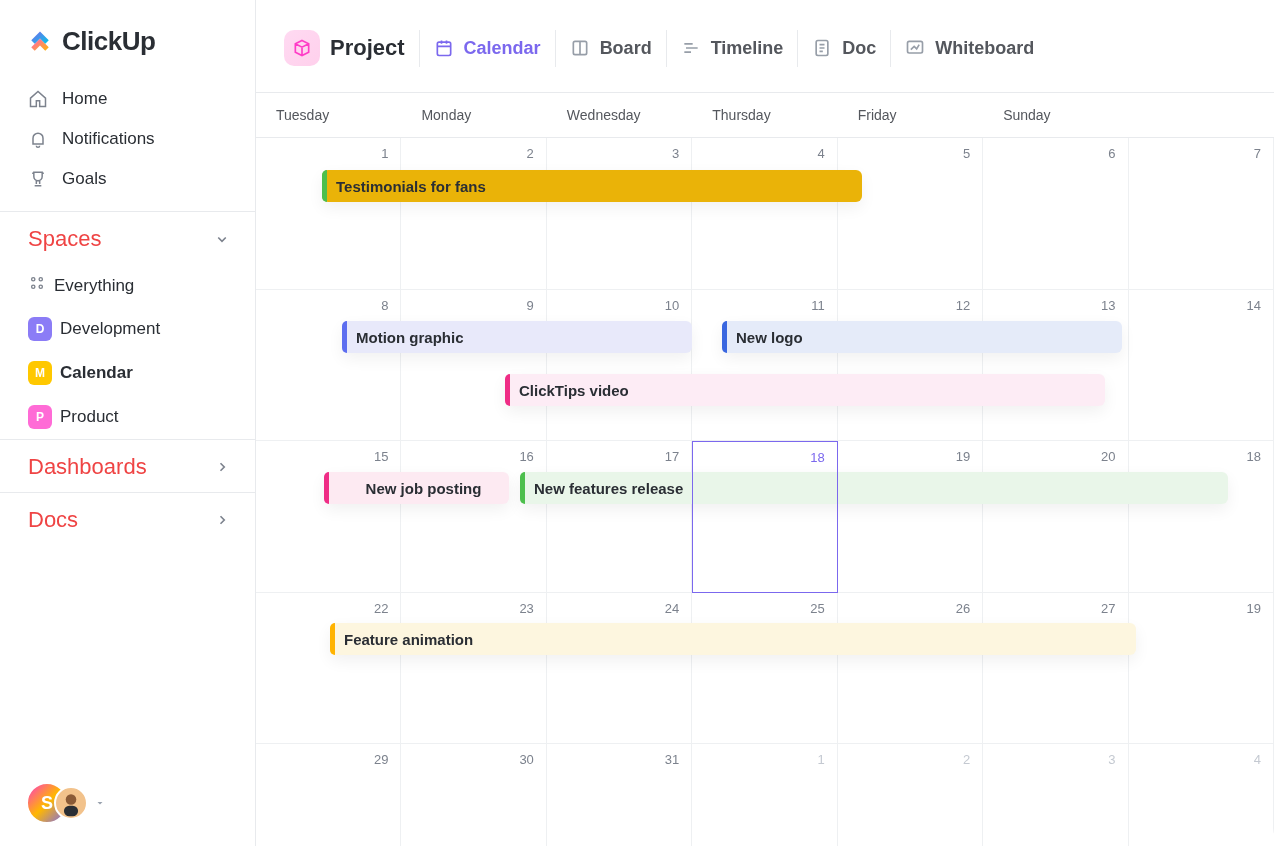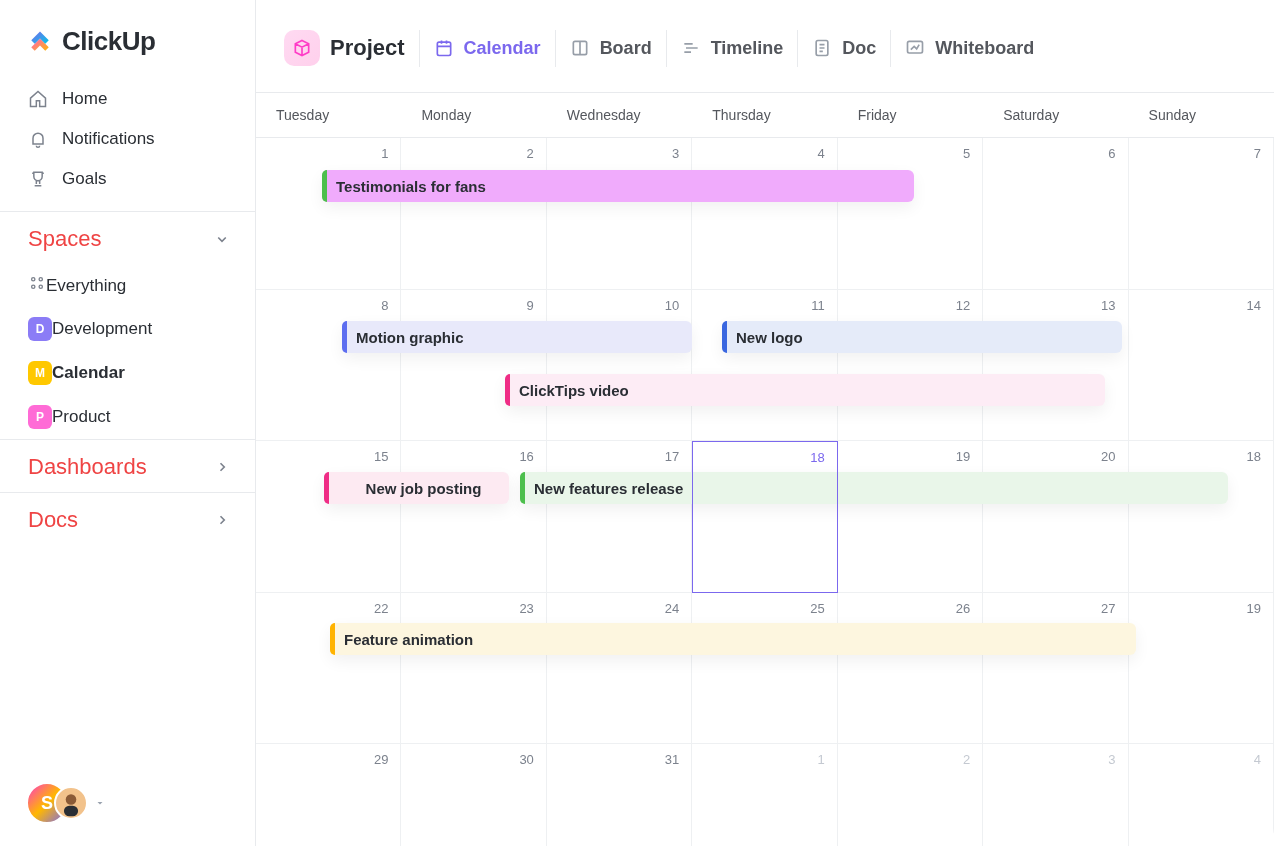--- a/index.html
+++ b/index.html
@@ -57,21 +57,21 @@
   font-weight: 500;
   color: #ef4444;
   border-top: 1px solid #e8eaed;
   cursor: pointer;
 }
 .section-head.first { border-top: 1px solid #e8eaed; margin-top: 8px;}
 .chev { color:#7c828d; }
 .space-item {
   display: flex;
   align-items: center;
-  gap: 0;
+  gap: 8px;
   padding: 10px 28px;
   font-size: 17px;
   font-weight: 500;
   color: #2a2e34;
   cursor: pointer;
 }
 .space-item.active { font-weight: 700; }
 .space-badge {
   width: 24px; height: 24px; border-radius: 6px;
   display:flex; align-items:center; justify-content:center;
@@ -318,21 +318,20 @@
     </div>
   </div>
 
   <div class="cal">
     <div class="cal-header">
       <div>Tuesday</div>
       <div>Monday</div>
       <div>Wednesday</div>
       <div>Thursday</div>
       <div>Friday</div>
-      <div>Saturday</div>
       <div>Sunday</div>
     </div>
 
     <div class="cal-body" id="cal-body">
         <div class="cell">
           <span class="num">1</span>
         </div>
         <div class="cell">
           <span class="num">2</span>
         </div>
@@ -431,21 +430,21 @@
         </div>
         <div class="cell muted">
           <span class="num">3</span>
         </div>
         <div class="cell muted">
           <span class="num">4</span>
         </div>
       </div>
 
     <div class="events">
-      <div class="event" style="left:66px; width:592px; top:77px; background:#f0abfc;">
+      <div class="event" style="left:66px; width:540px; top:77px; background:#eab308;">
         <span class="bar" style="background:#4dbf4d"></span>
         <span>Testimonials for fans</span>
       </div>
 
       <div class="event" style="left:86px; width:350px; top:228px; background:#e8e9fa;">
         <span class="bar" style="background:#5d6ef0"></span>
         <span>Motion graphic</span>
       </div>
       <div class="event" style="left:466px; width:400px; top:228px; background:#e5ebf9;">
         <span class="bar" style="background:#3a67e0"></span>

